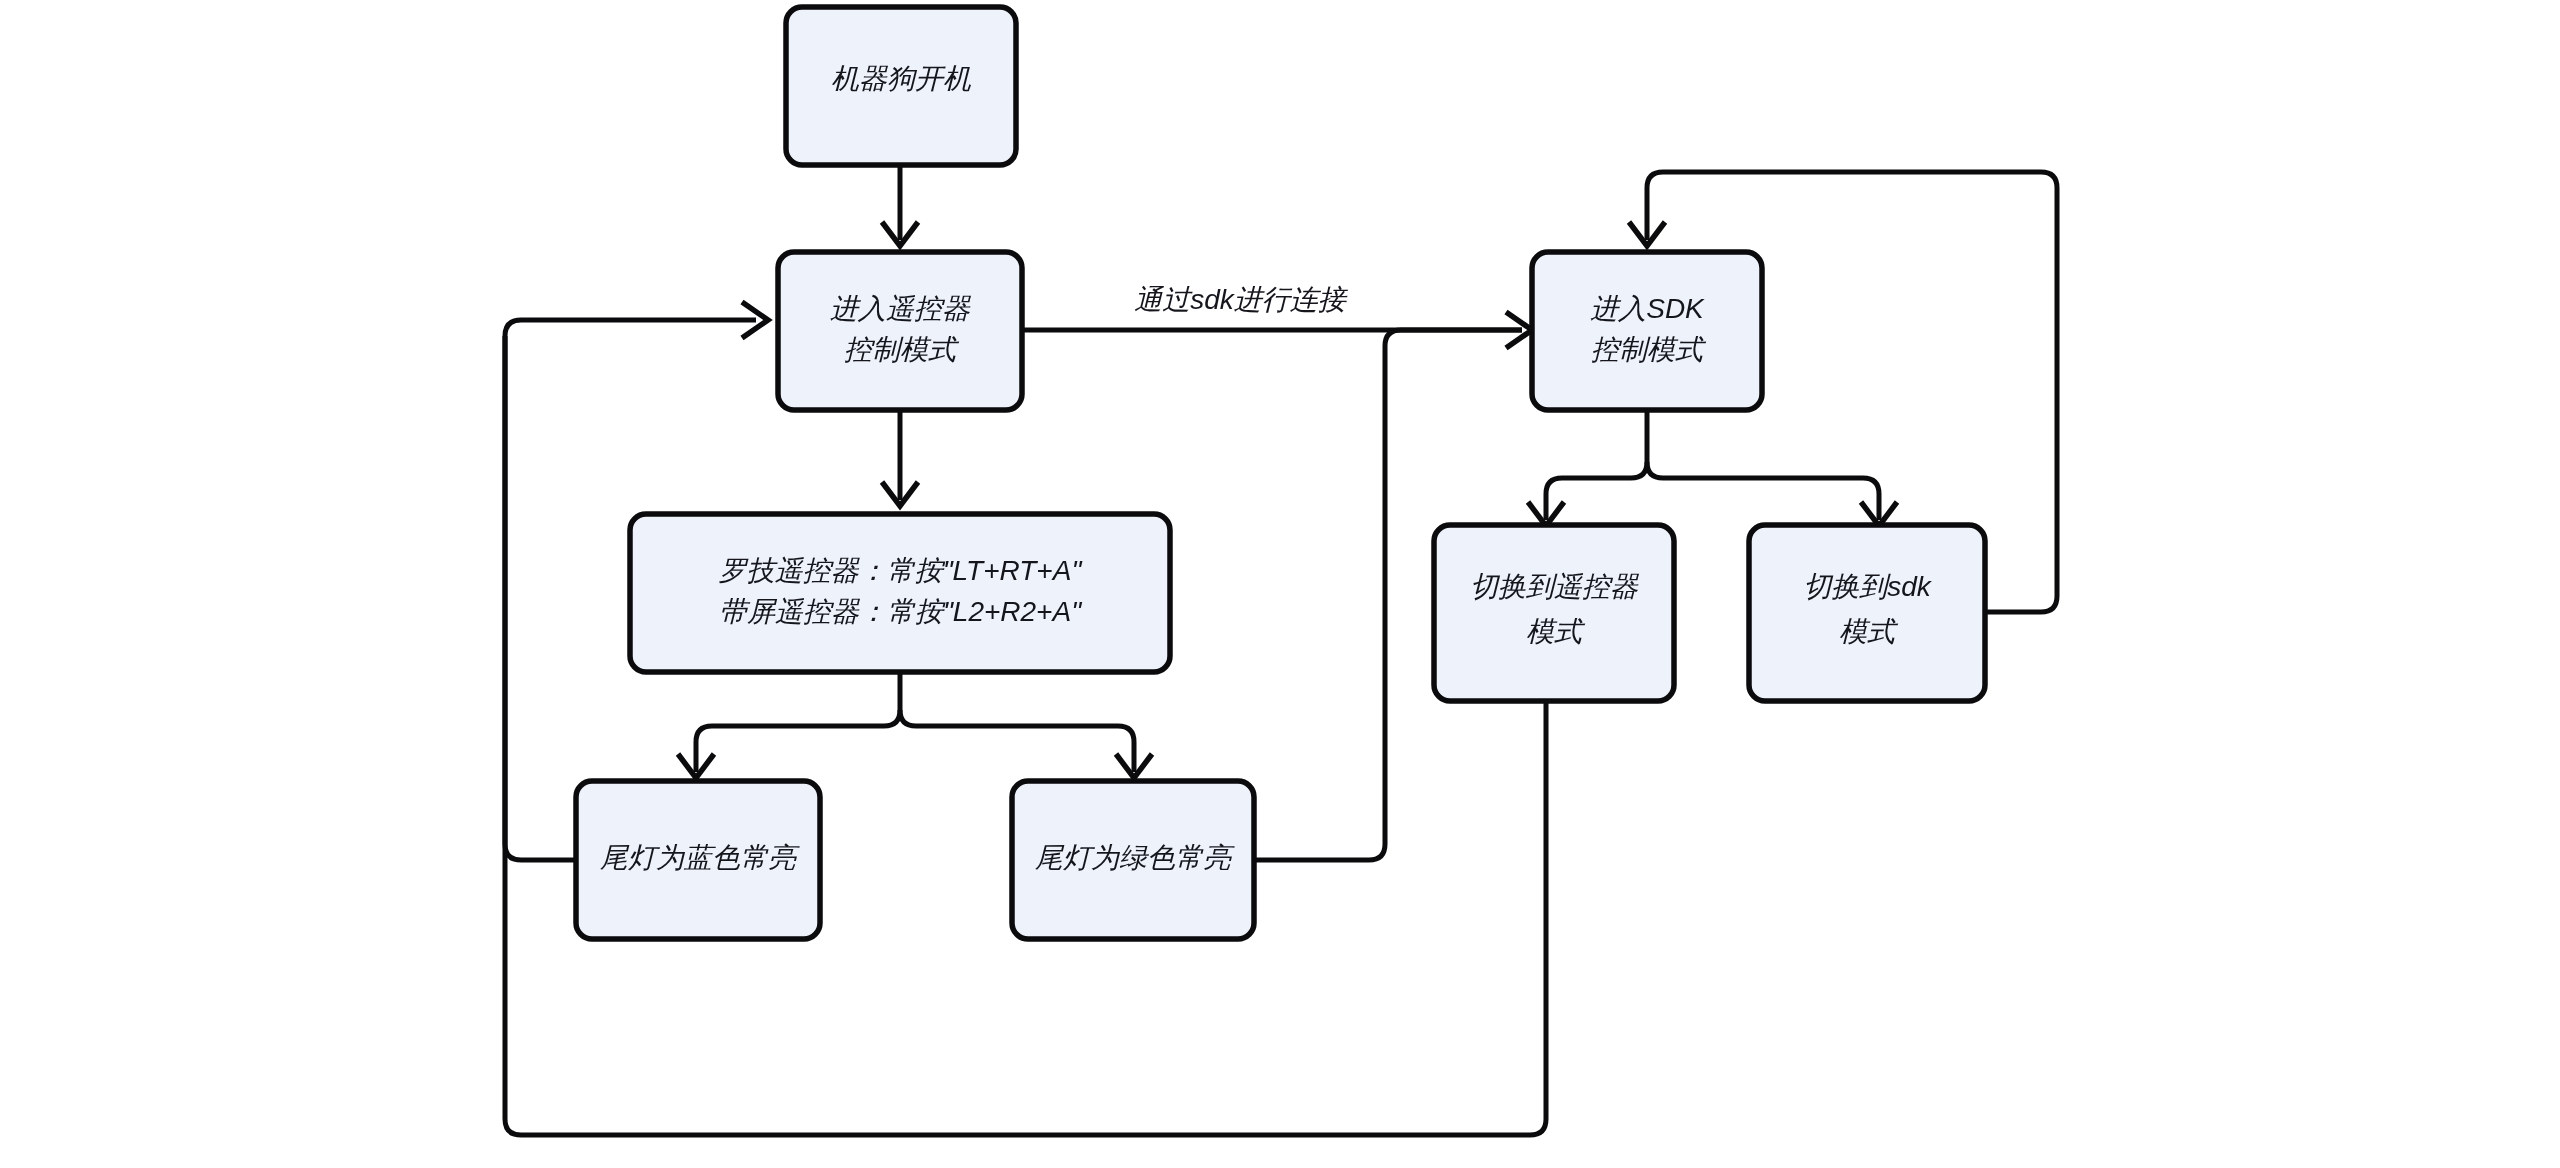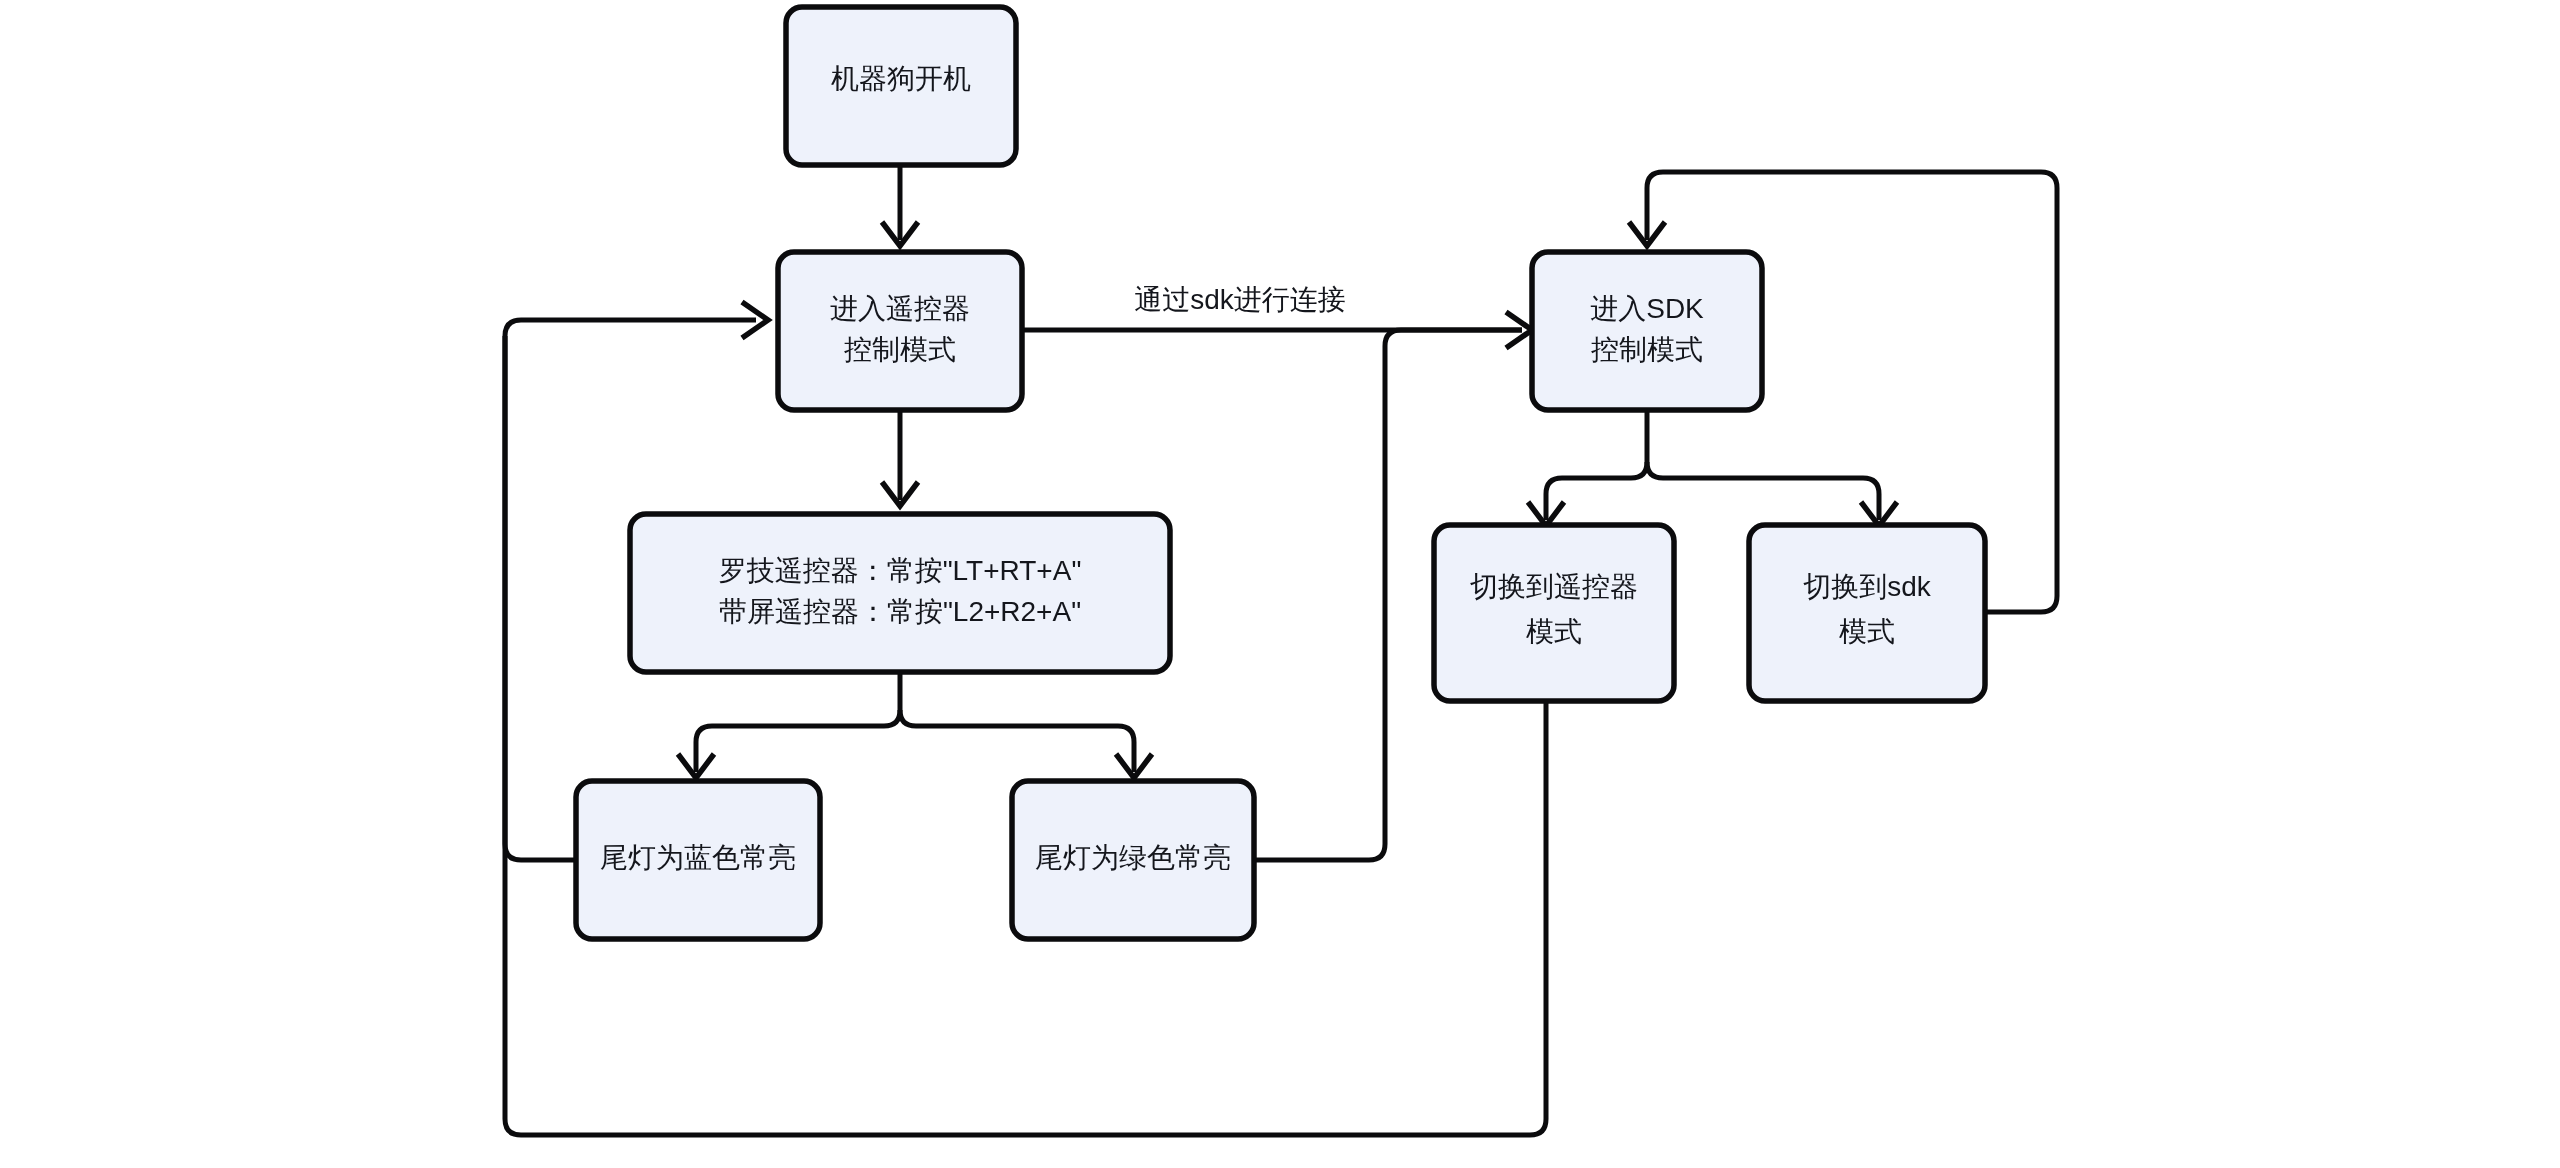--- a/index.html
+++ b/index.html
@@ -12,20 +12,21 @@
     width: 2560px;
     height: 1168px;
     font-family: "Liberation Sans", "DejaVu Sans", sans-serif;
     overflow: hidden;
   }
   #diagram-root {
     position: relative;
     width: 2560px;
     height: 1168px;
     background: #ffffff;
+    font-style: italic;
   }
   svg#flow-svg {
     display: block;
     width: 2560px;
     height: 1168px;
   }
   .node-box {
     fill: #eef2fb;
     stroke: #0b0b0d;
     stroke-width: 5.5;

